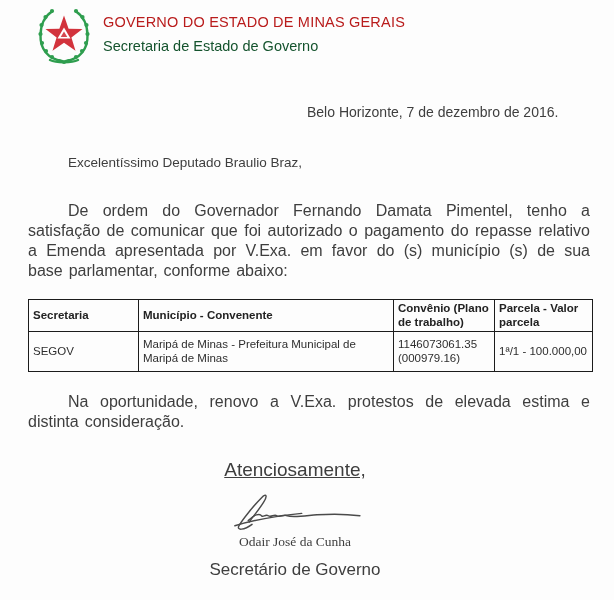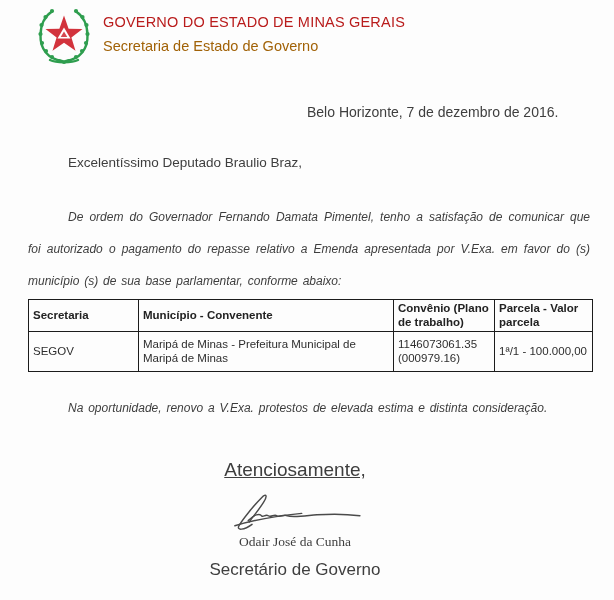--- a/index.html
+++ b/index.html
@@ -12,31 +12,30 @@
     position: relative;
     overflow: hidden;
   }
   .page { position: absolute; inset: 0; background: #fdfdfd; }
 
   
   .letterhead { position: absolute; top: 3px; left: 36px; display: flex; align-items: center; }
   .crest { width: 56px; height: 62px; flex: 0 0 auto; }
   .lh-text { margin-left: 11px; }
   .lh-org  { font-size: 14.5px; letter-spacing: .2px; color: #b91c1c; }
-  .lh-dept { font-size: 14.5px; margin-top: 8px; color: #a16207; }
+  .lh-dept { font-size: 14.5px; margin-top: 8px; color: #14532d; }
 
   
   .date-line   { position: absolute; top: 104px; left: 307px; font-size: 14px; }
   .salutation  { position: absolute; top: 155px; left: 68px; font-size: 13.5px; }
   .para {
     position: absolute; left: 28px; width: 562px;
-    font-size: 12px; line-height: 32px;
+    font-size: 16px; line-height: 20px;
     text-align: justify; text-indent: 40px;
     word-spacing: 1.5px;
-    font-style: italic;
   }
   .para1 { top: 201px; }
   .para2 { top: 392px; }
 
   
   table.repasse {
     position: absolute; top: 299px; left: 28px;
     width: 564px; border-collapse: collapse;
     font-size: 11.5px; color: #2e2e2e;
     table-layout: fixed;

